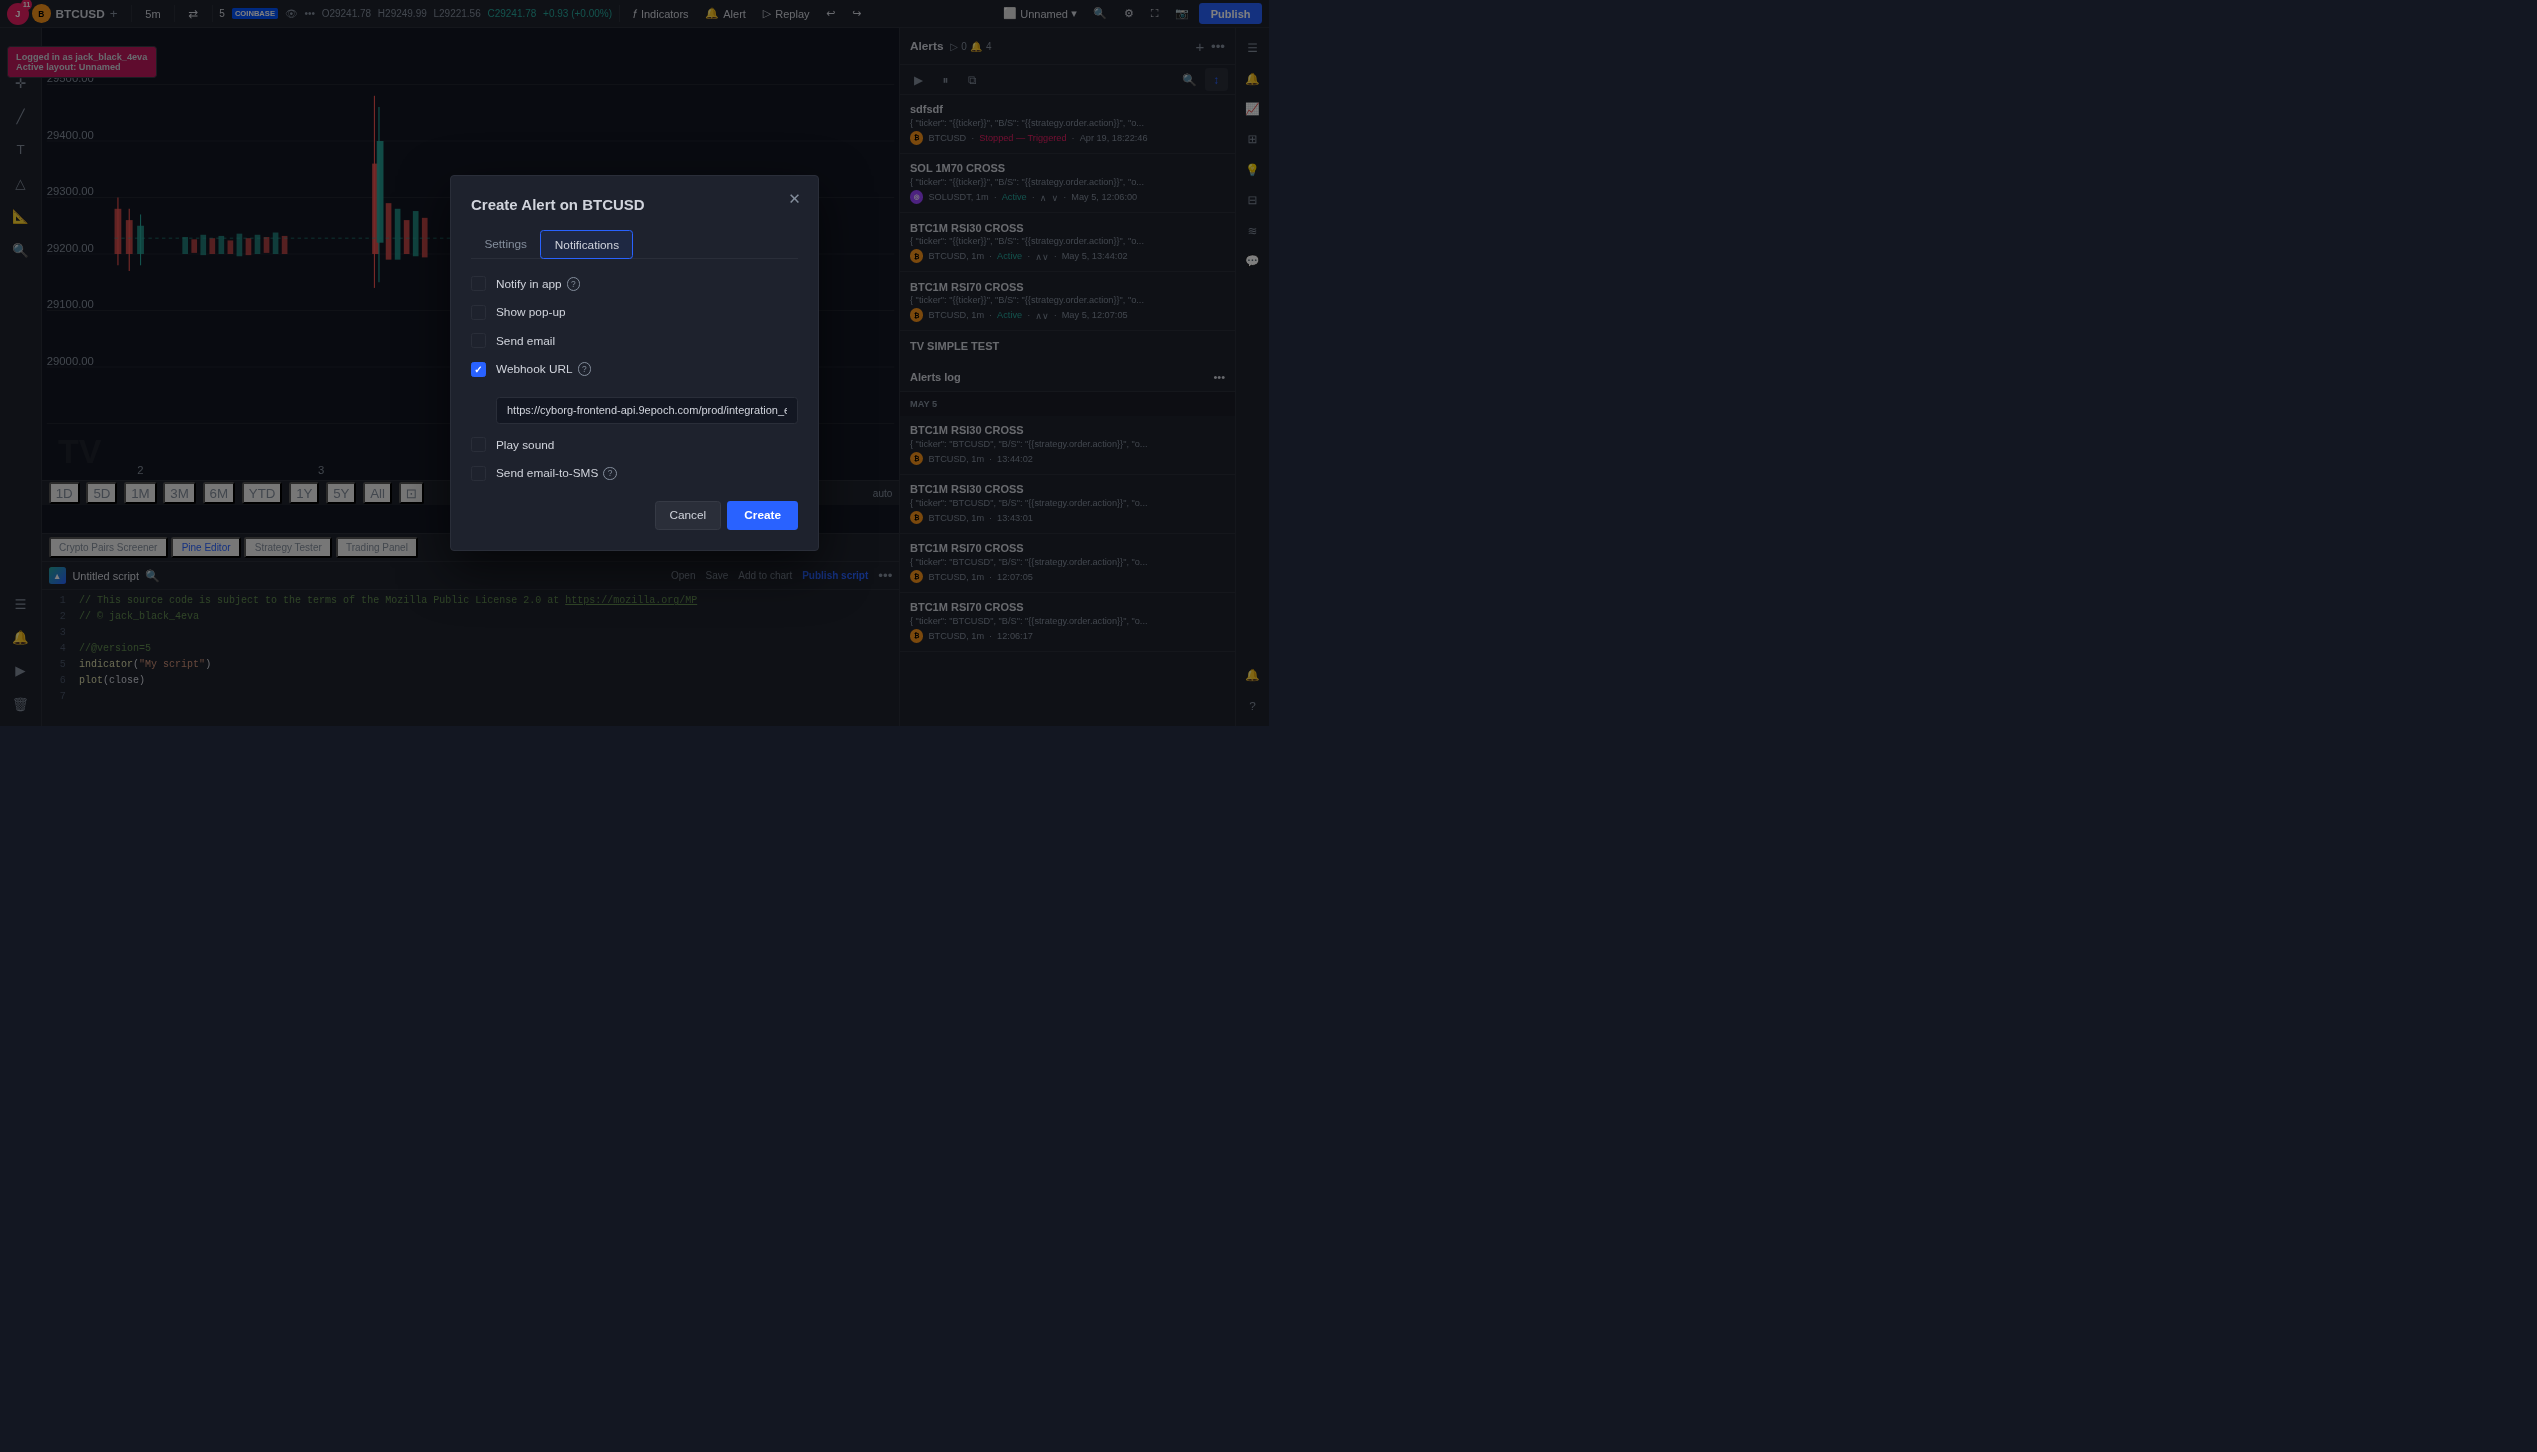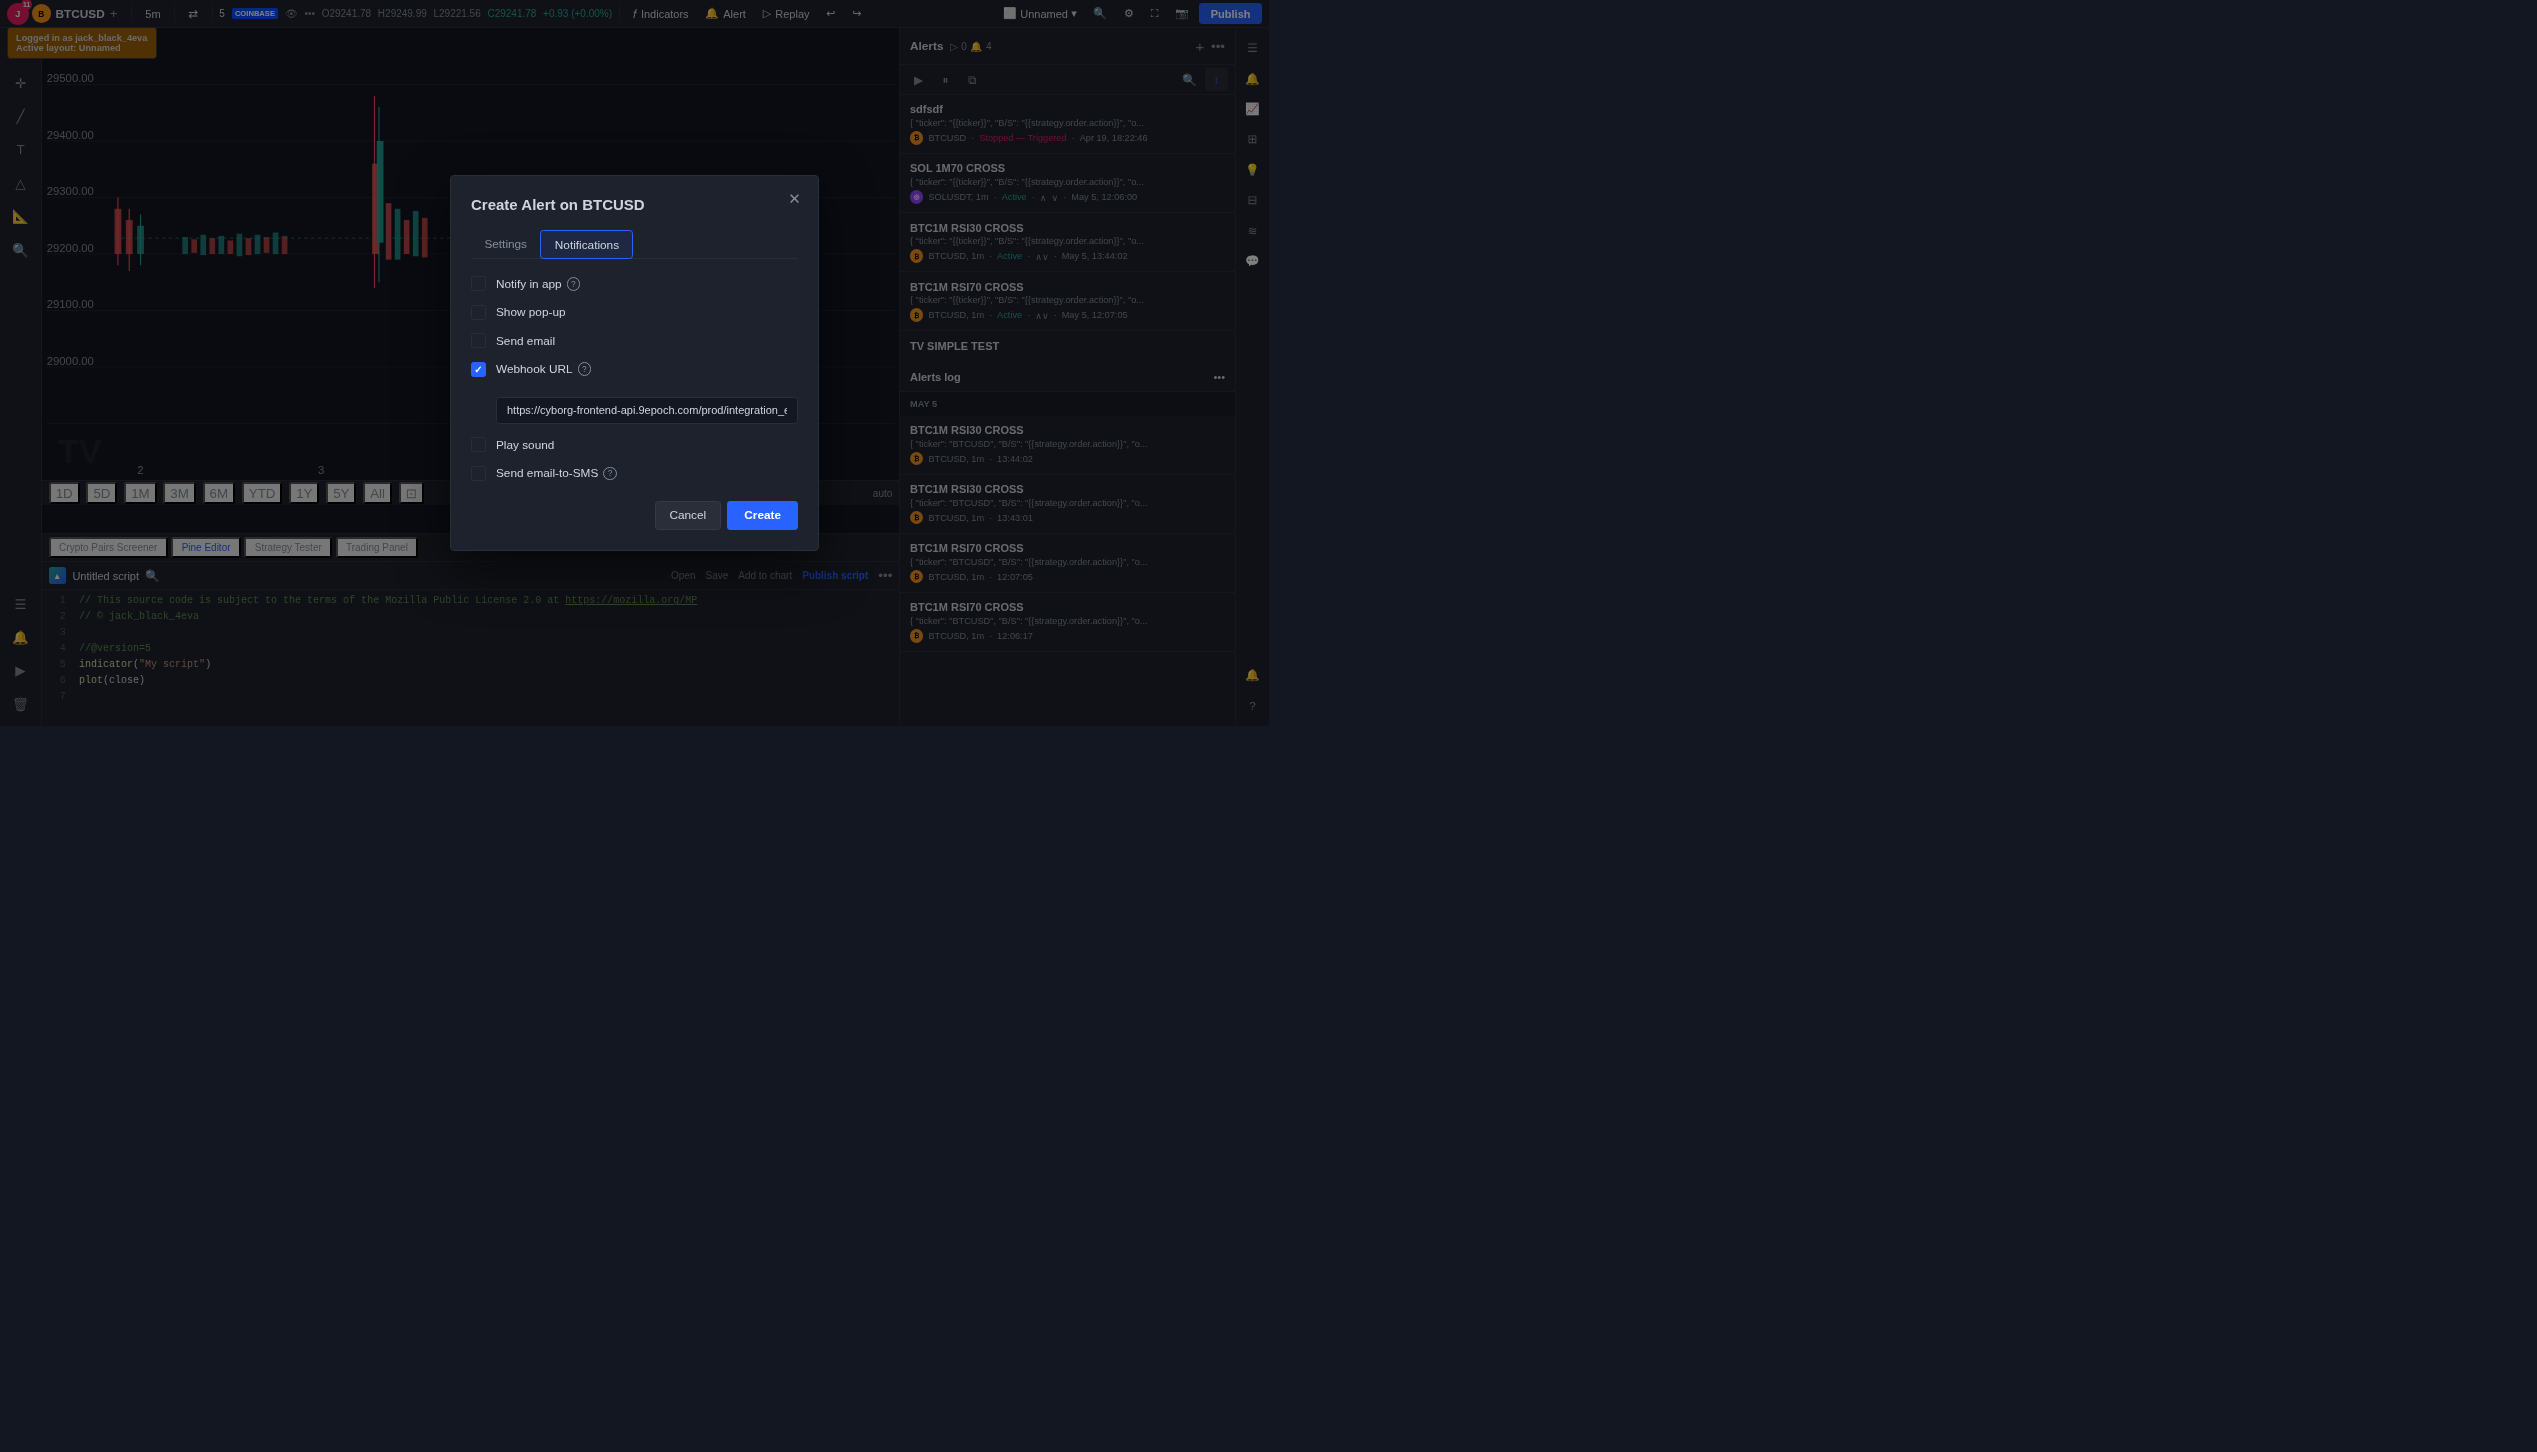--- a/index.html
+++ b/index.html
@@ -451,23 +451,23 @@
       border-radius: 3.4px;
       color: white;
       font-size: 11.8px;
       font-weight: 600;
       cursor: pointer;
     }
 
     
     .login-tooltip {
       position: absolute;
-      top: 24px;
+      top: 43px;
       left: 0;
-      background: #a16207;
+      background: #be185d;
       border: 0.8px solid #363a45;
       border-radius: 3.4px;
       padding: 5px 8.4px;
       font-size: 9.2px;
       color: #d1d4dc;
       white-space: nowrap;
       z-index: 20;
     }
 
     

